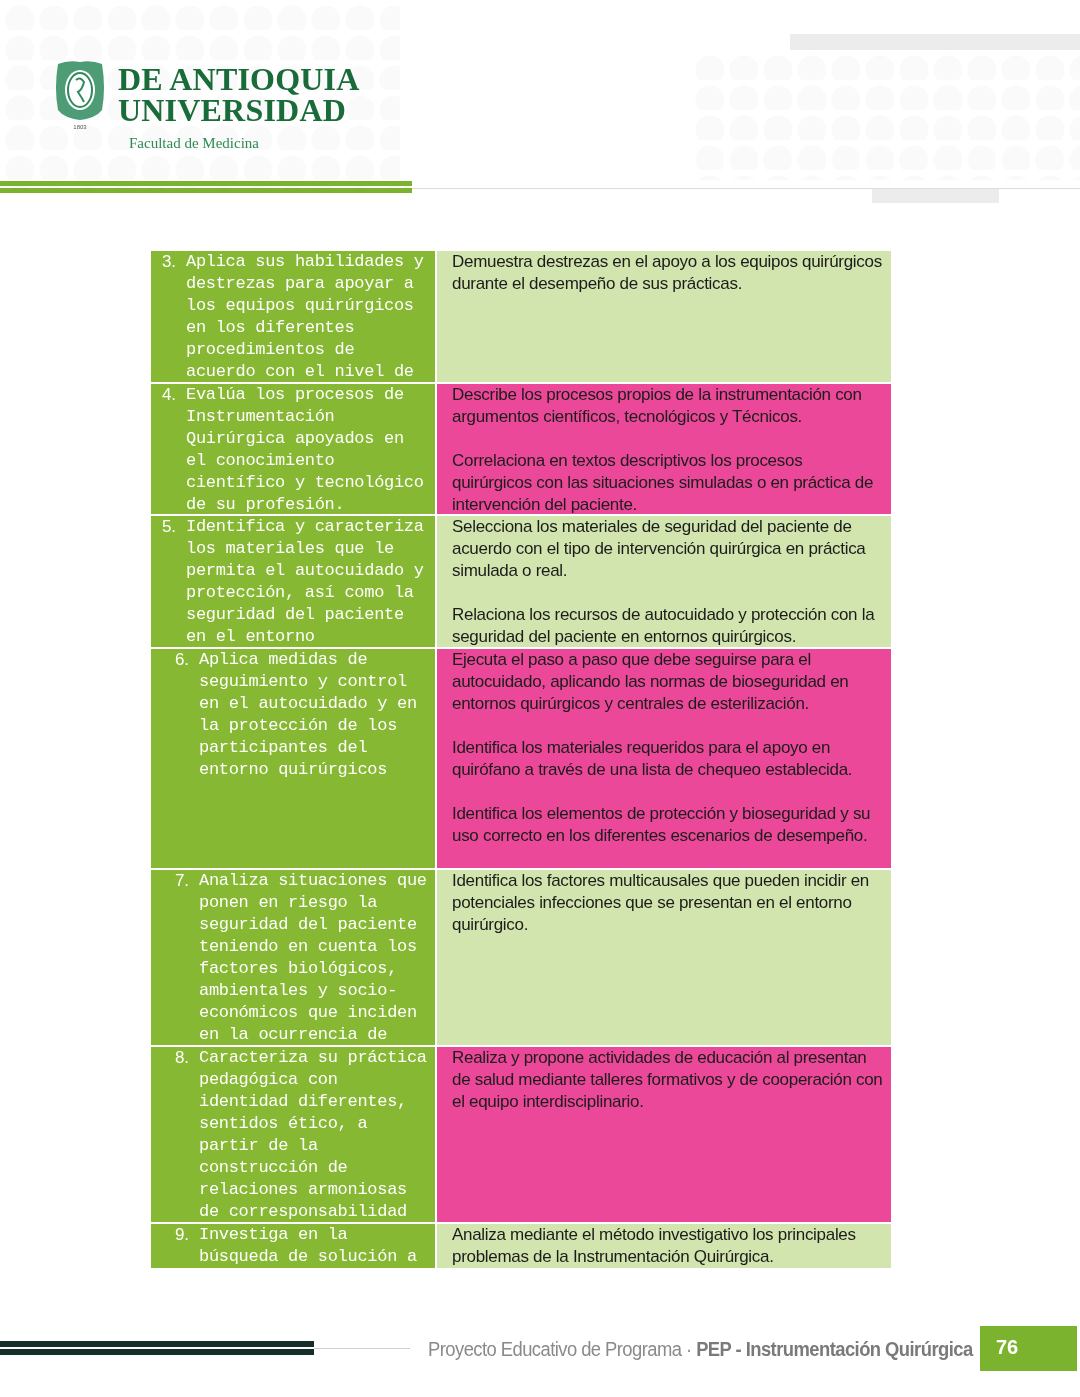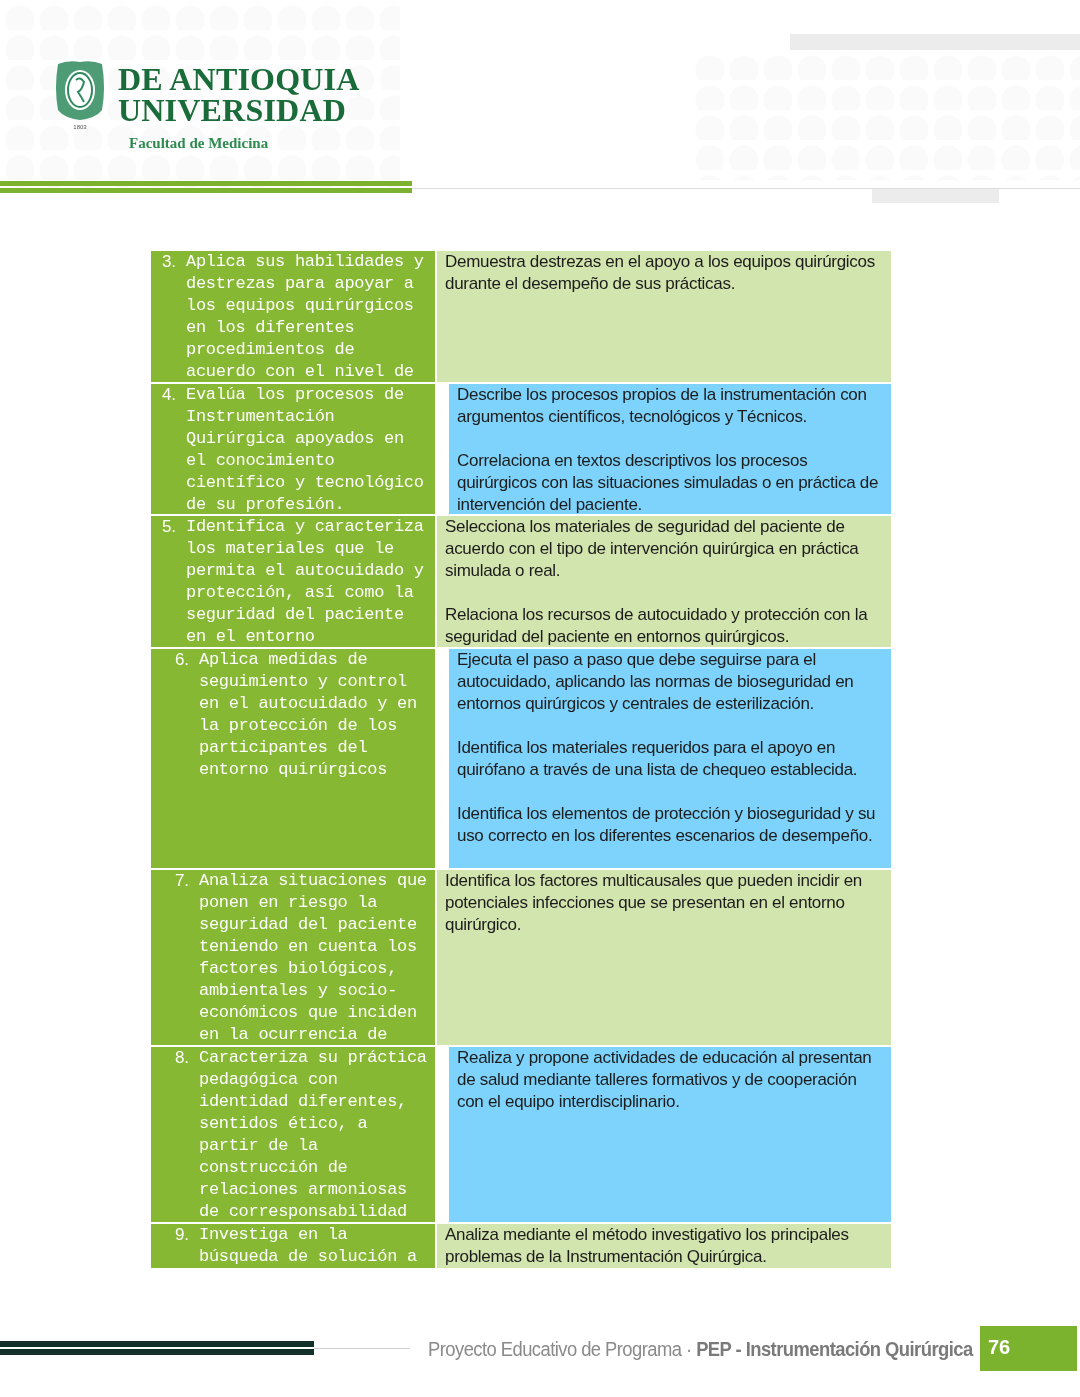--- a/index.html
+++ b/index.html
@@ -25,21 +25,21 @@
       position: absolute; left: 0; top: 0; width: 56px; height: 72px;
     }
     .crest svg { width: 56px; height: 72px; }
     .uni-name {
       position: absolute; left: 66px; top: 6px; width: 320px;
       font-family: "Liberation Serif", serif; font-weight: bold; color: #1a6b3a;
       font-size: 32px; line-height: 31px; letter-spacing: 0.2px;
     }
     .faculty {
       position: absolute; left: 77px; top: 77px;
-      font-family: "Liberation Serif", serif; font-weight: bold; color: #2f8a50;
+      font-family: "Liberation Serif", serif; font-weight: normal; color: #2f8a50;
       font-size: 15px; white-space: nowrap;
     }
     .green-bars { position: absolute; left: 0; top: 181px; width: 412px; }
     .green-bars div { height: 5px; background: #7cb32e; }
     .green-bars div + div { margin-top: 2px; }
 
     
     .table { position: absolute; left: 151px; top: 251px; width: 740px; }
     .row { display: flex; border-bottom: 2px solid #ffffff; }
     .row:last-child { border-bottom: none; }
@@ -49,40 +49,40 @@
       padding: 0 6px 0 11px;
       border-right: 2px solid #ffffff;
     }
     .cell-left.indent { padding-left: 24px; }
     .cell-left .item { display: flex; }
     .cell-left .num { flex: 0 0 auto; width: 24px; }
     .cell-left .txt { flex: 1; font-family: Liberation Mono, monospace; }
     .cell-right {
       flex: 1; color: #1c1c1c;
       font-size: 17px; line-height: 22px; letter-spacing: -0.3px;
-      padding: 0 6px 0 8px;
+      padding: 0 6px 0 15px;
     }
     .cell-right.dark { background: #d3e5ae; }
-    .cell-right.light { background: #7dd3fc; margin-left: 12px; }
+    .cell-right.light { background: #ec4899; }
     .cell-right p + p { margin-top: 22px; }
 
     
     .footer-bars { position: absolute; left: 0; top: 1341px; width: 314px; }
     .footer-bars div { height: 6px; background: #13302a; }
     .footer-bars div + div { margin-top: 2px; }
     .footer-rule { position: absolute; left: 314px; top: 1348px; width: 96px; height: 1px; background: #cfcfcf; }
     .footer-text {
       position: absolute; left: 428px; top: 1338px; white-space: nowrap;
       font-size: 20px; color: #8a8a8a; letter-spacing: -0.6px; transform: scaleX(0.92); transform-origin: left center;
     }
     .footer-text b { color: #7a7a7a; }
     .page-box {
       position: absolute; left: 980px; top: 1326px; width: 97px; height: 45px;
       background: #7cb32e; color: #ffffff; font-size: 20px; font-weight: bold;
-      padding: 10px 0 0 8px;
+      padding: 10px 0 0 16px;
     }
   </style>
 </head>
 <body>
 
 <div class="hex-bg left"></div>
 <div class="hex-bg right"></div>
 <div class="top-grey-bar"></div>
 <div class="grey-rule"></div>
 <div class="grey-tab"></div>

